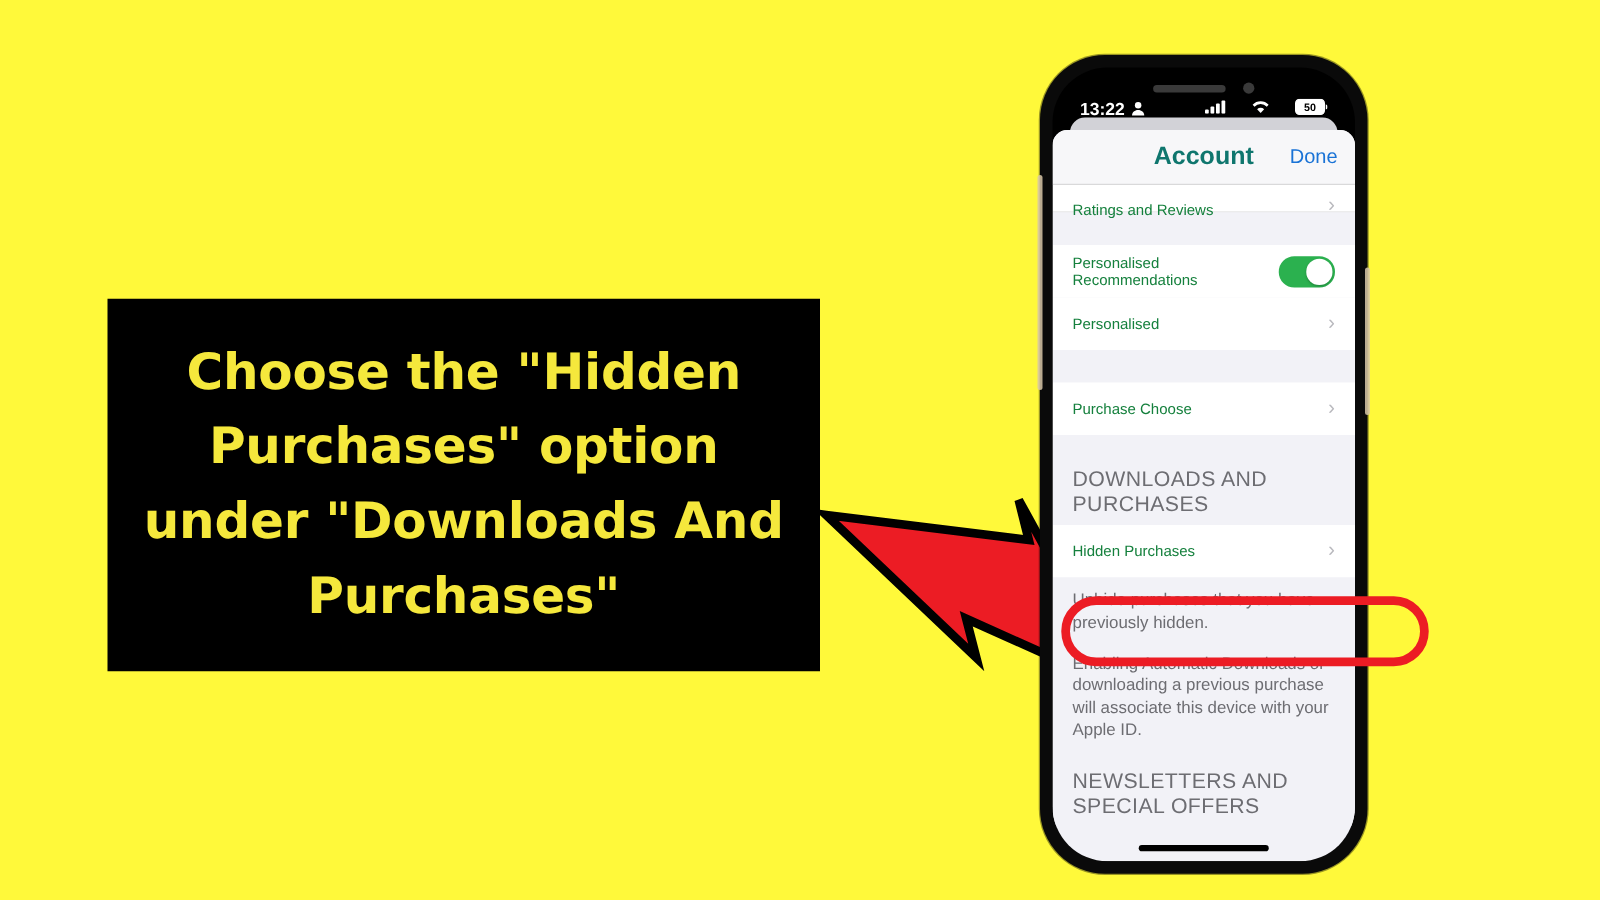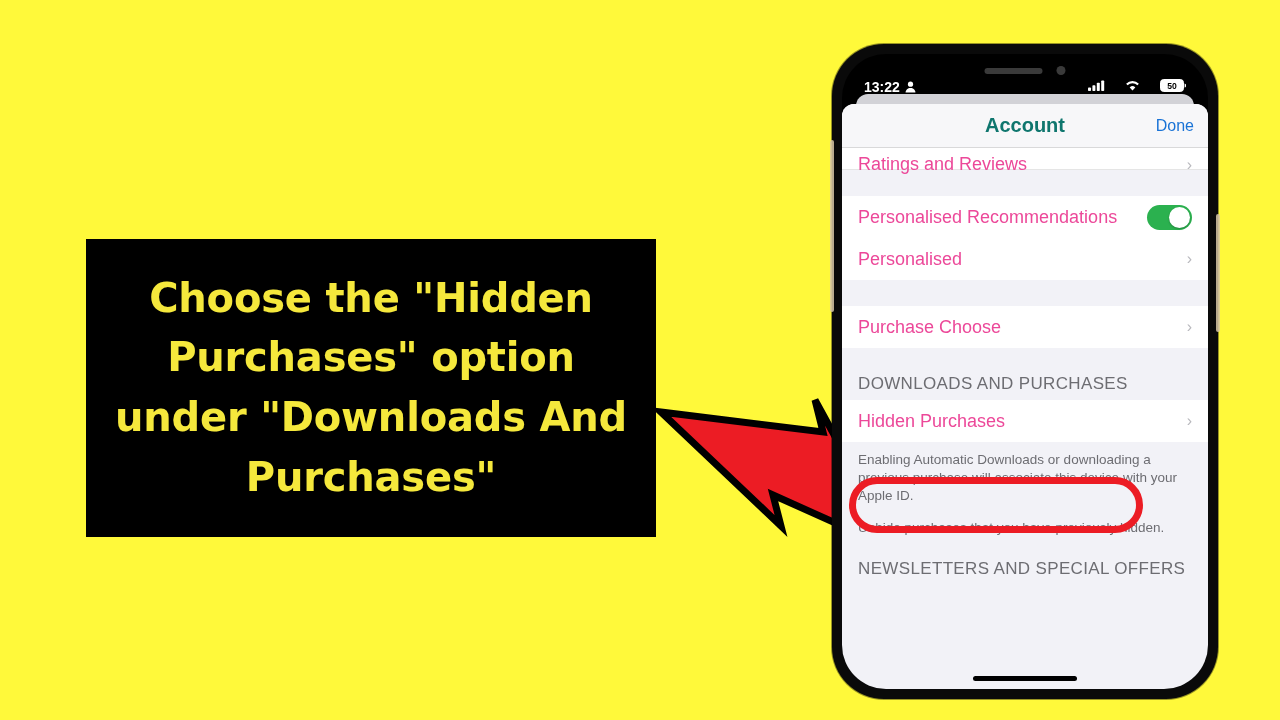--- a/index.html
+++ b/index.html
@@ -47,21 +47,21 @@
     width: 210px;
     height: 150px;
     pointer-events: none;
   }
 
   
   .phone-outer {
     position: absolute;
     left: 832px;
     top: 44px;
-    width: 386px;
+    width: 262px;
     height: 655px;
     background: #0a0a0a;
     border-radius: 52px;
     box-shadow: 0 0 0 1px rgba(0,0,0,0.4);
   }
   
   .side-edge {
     position: absolute;
     background: #d9c8a8;
     opacity: 0.85;
@@ -176,21 +176,21 @@
   .row {
     height: 42px;
     display: flex;
     align-items: center;
     justify-content: space-between;
     padding: 0 16px;
     background: #ffffff;
     border-bottom: 0.5px solid rgba(0,0,0,0.10);
   }
   .row:last-child { border-bottom: none; }
-  .row-label { font-size: 18px; color: #ec4899; }
+  .row-label { font-size: 12px; color: #15803d; }
   .row.clipped { height: 22px; align-items: flex-end; border-bottom: 0.5px solid rgba(0,0,0,0.10); }
   .row.clipped .row-label { position: relative; top: 6px; }
   .row.clipped .chevron { position: relative; top: 4px; }
 
   .chevron {
     color: #b9b9be;
     font-size: 16px;
     font-weight: 300;
     line-height: 1;
   }
@@ -354,22 +354,22 @@
         <div class="section-header">DOWNLOADS AND PURCHASES</div>
 
         <div class="group">
           <div class="row">
             <span class="row-label">Hidden Purchases</span>
             <span class="chevron">›</span>
           </div>
         </div>
 
         <div class="footnote">
+          <p>Unhide purchases that you have previously hidden.</p>
           <p>Enabling Automatic Downloads or downloading a previous purchase will associate this device with your Apple ID.</p>
-          <p>Unhide purchases that you have previously hidden.</p>
         </div>
 
         <div class="section-header">NEWSLETTERS AND SPECIAL OFFERS</div>
 
       </div>
     </div>
 
     <div class="home-indicator"></div>
   </div>
 </div>

